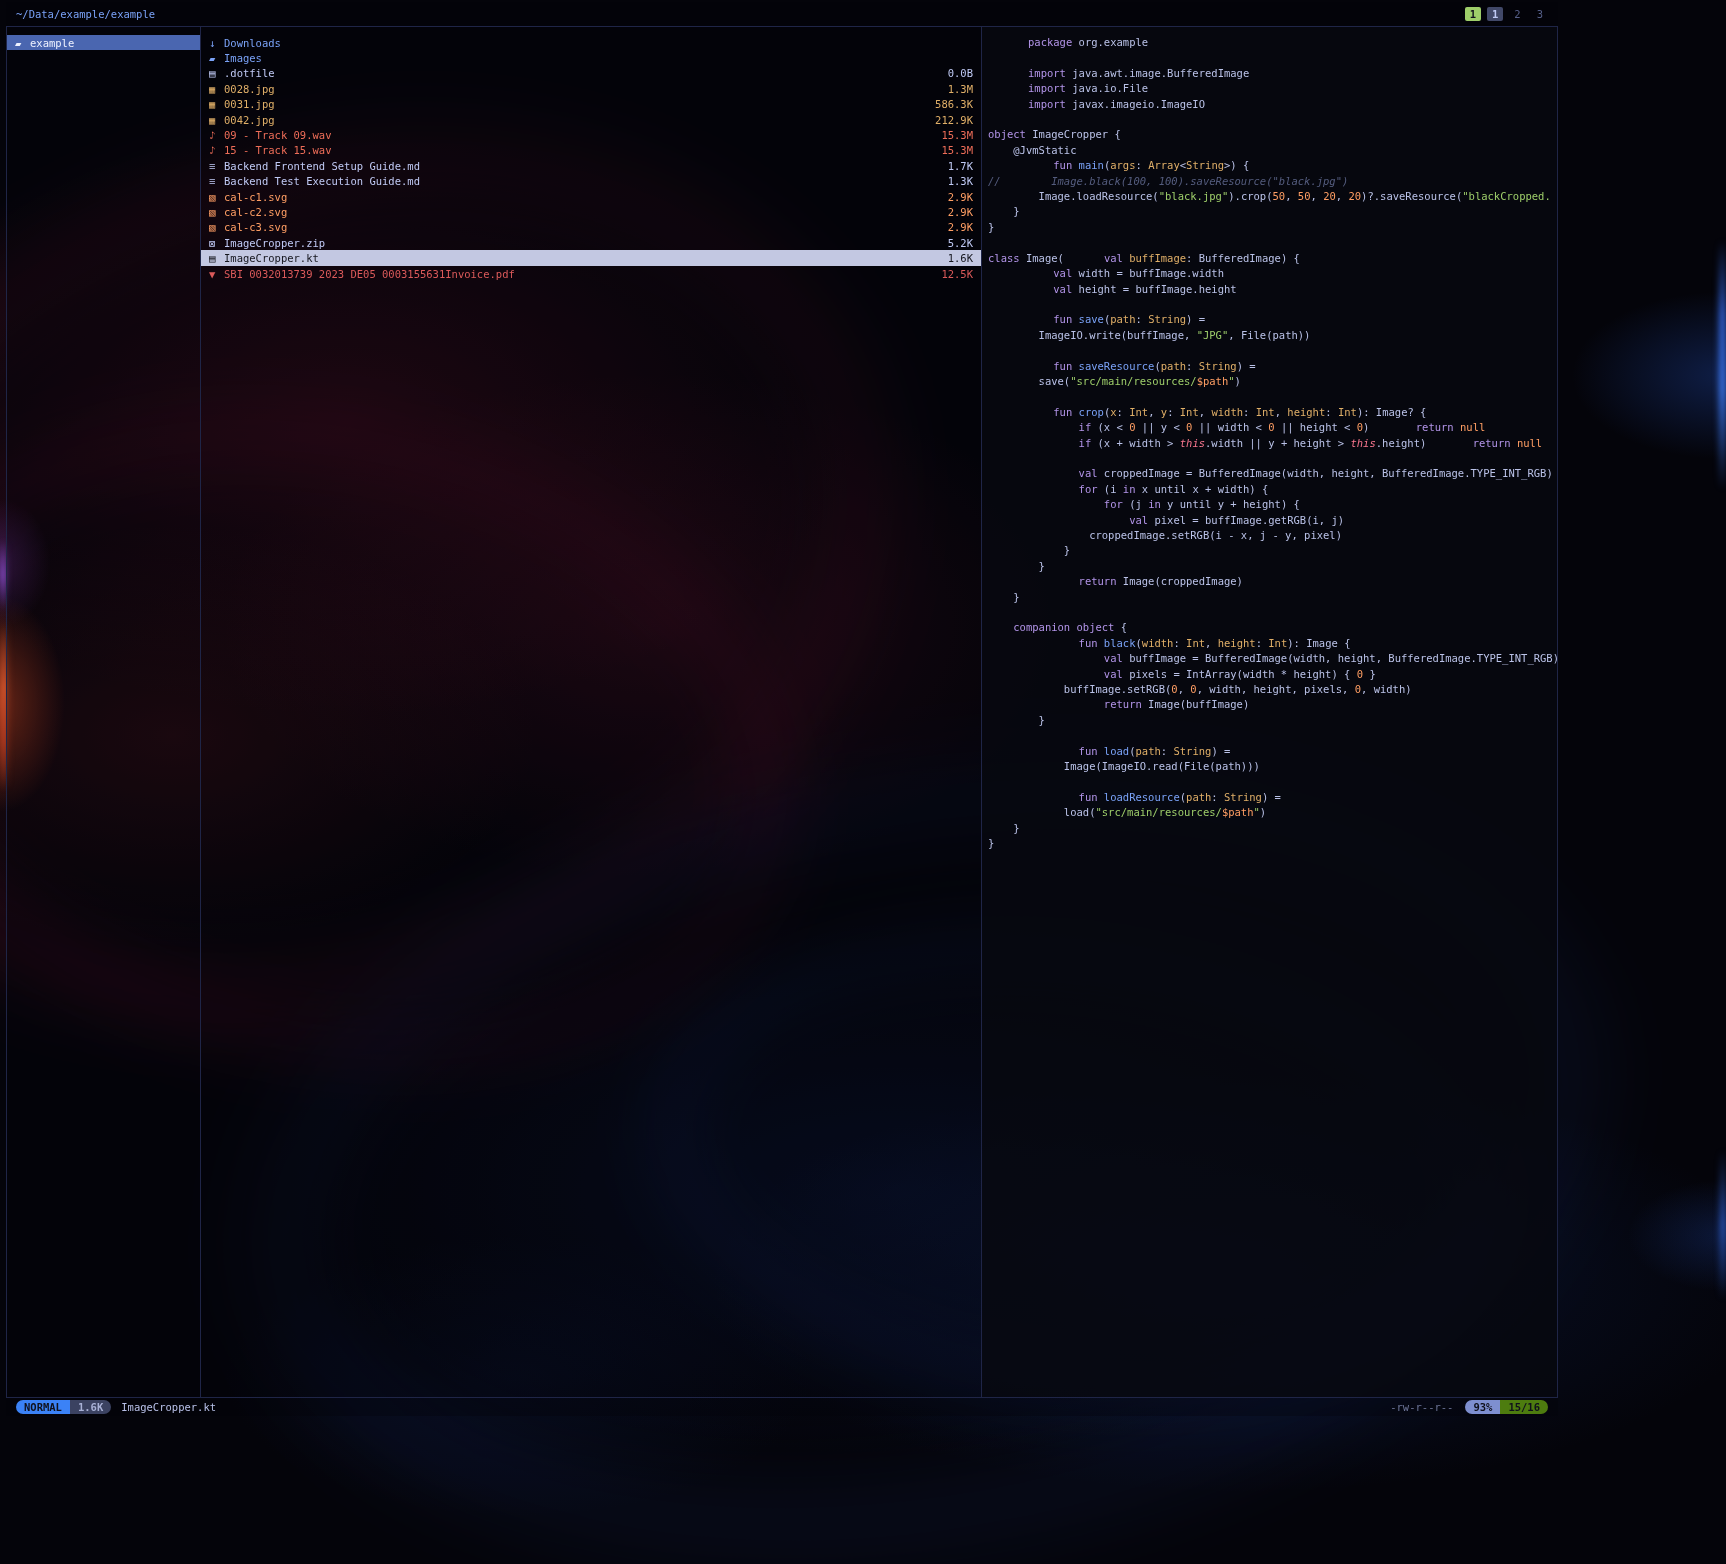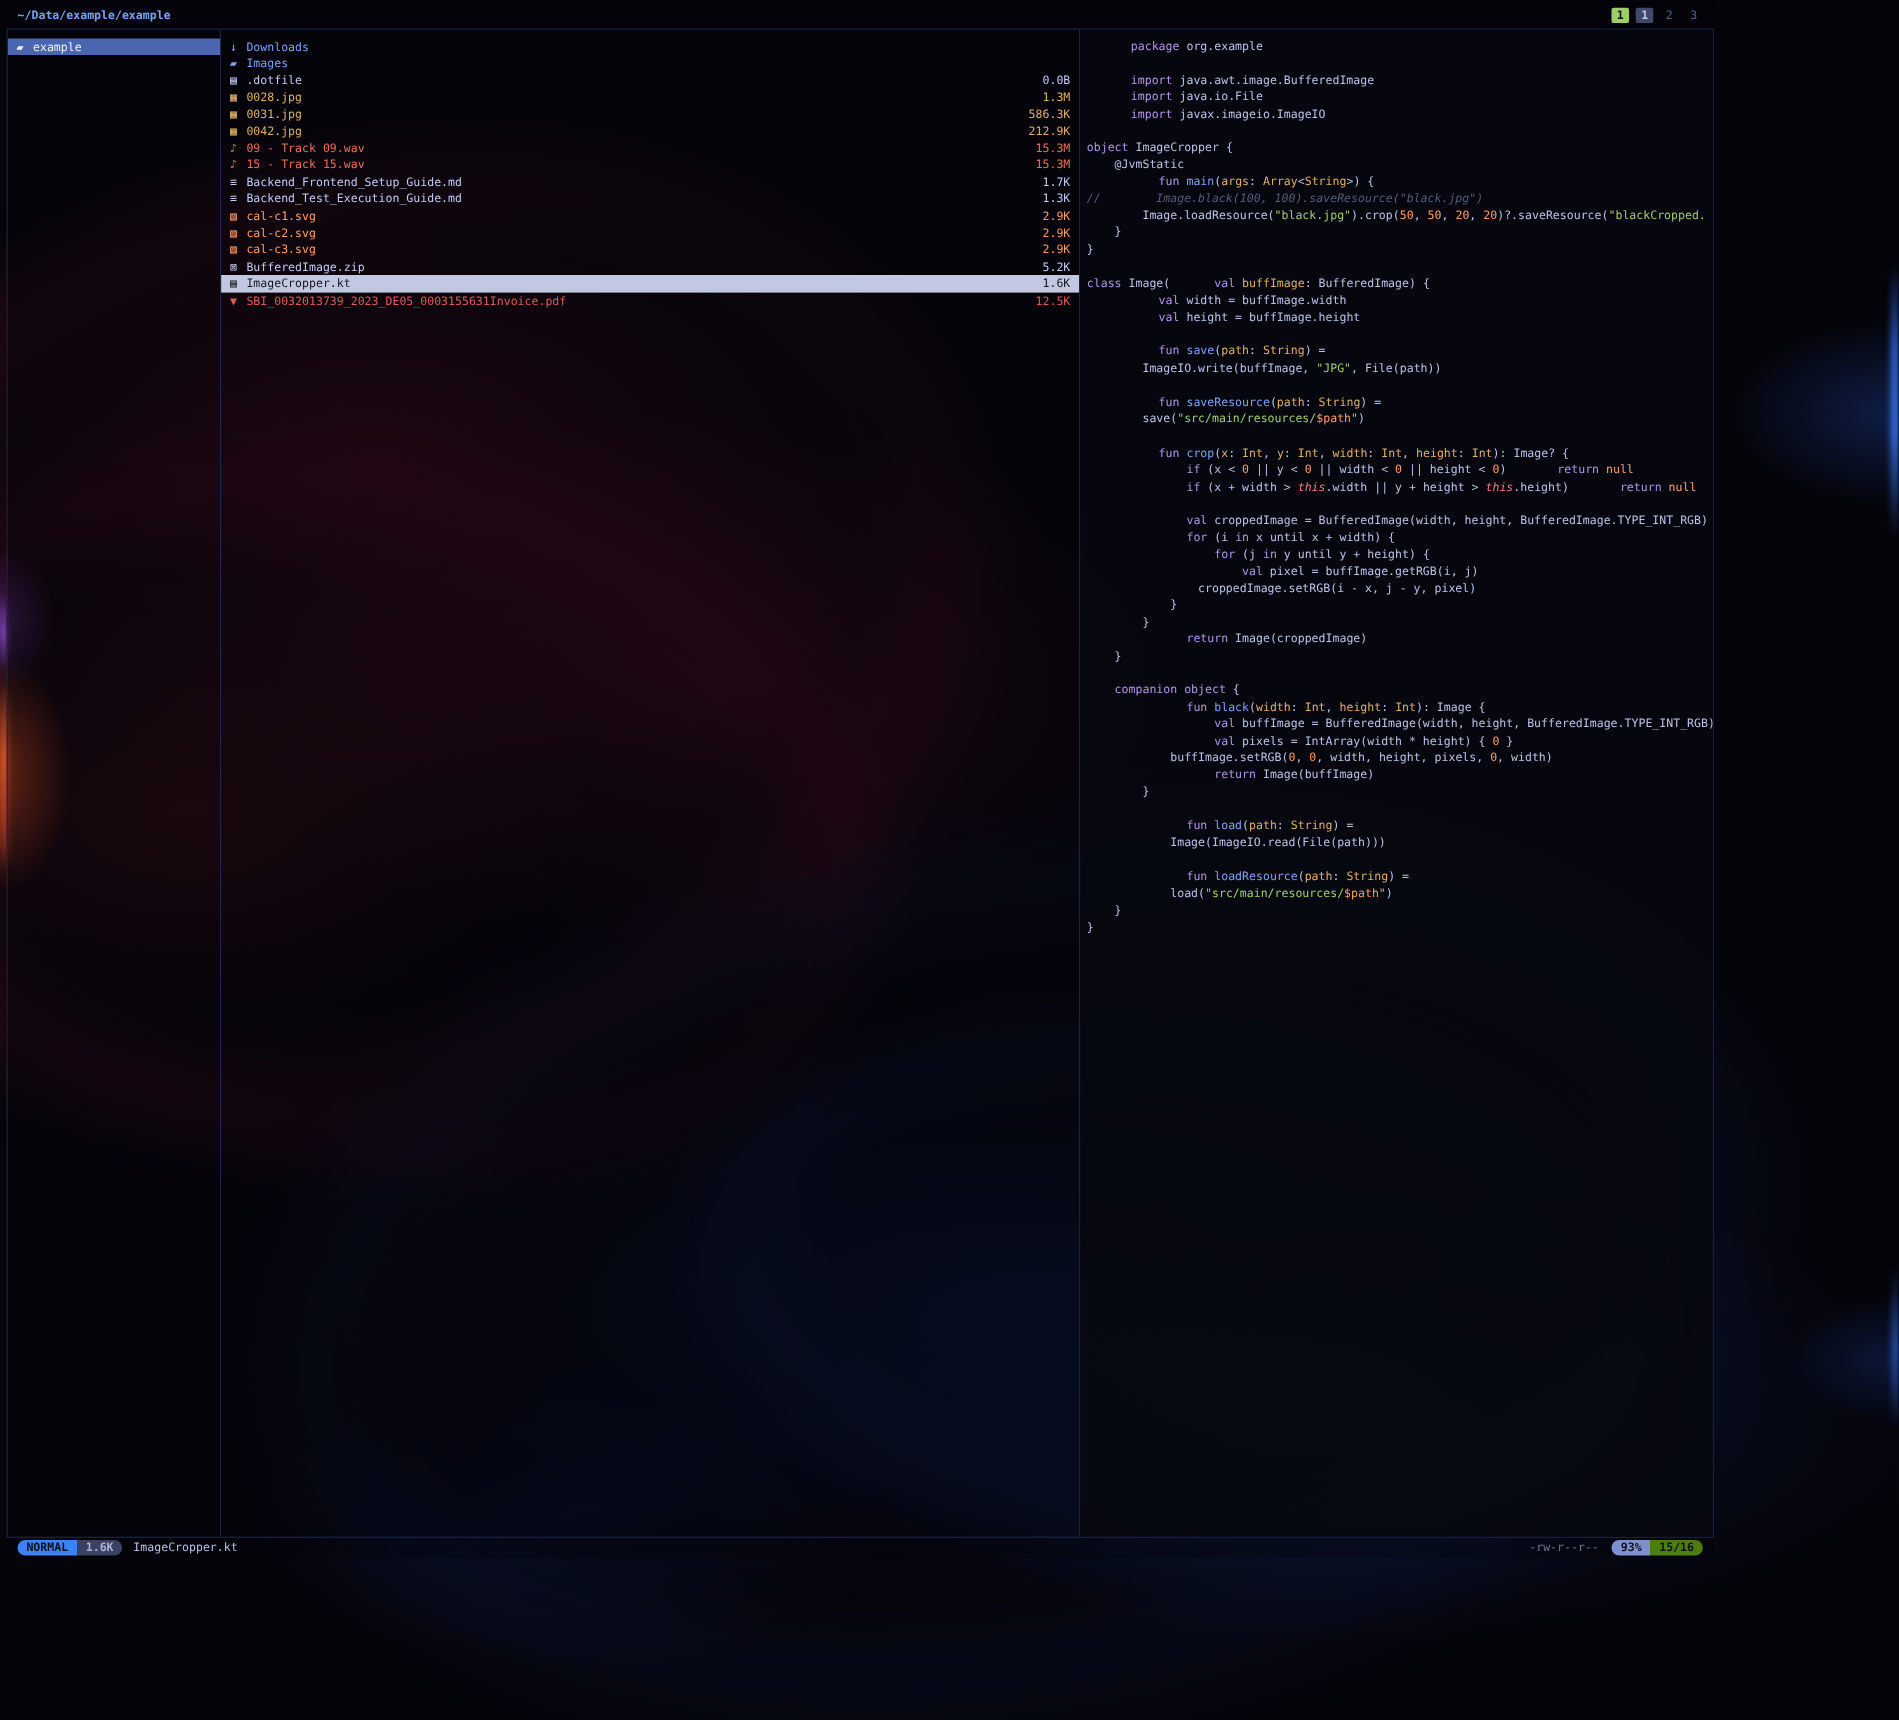--- a/index.html
+++ b/index.html
@@ -29,21 +29,21 @@
   .st1 { right:0; top:240px;  width:7px; height:250px; background:linear-gradient(to bottom, transparent, #2f5fd0 30%, #3a74e8 60%, transparent); }
   .st2 { right:0; top:1150px; width:6px; height:150px; background:linear-gradient(to bottom, transparent, #2a55b8, transparent); }
   .st3 { left:0;  top:620px;  width:8px; height:170px; background:linear-gradient(to bottom, transparent, #d4552c 40%, #b33b20 70%, transparent); }
   .st4 { left:0;  top:540px;  width:6px; height:70px;  background:linear-gradient(to bottom, transparent, #8a4fd0, transparent); }
 
   
   .terminal { position:absolute; left:6px; top:2px; width:1552px; height:1414px;
     background:rgba(3,4,8,0.32); color:#c0caf5; font-size:10.5px; }
 
   .topbar { height:24px; display:flex; justify-content:space-between; align-items:center; padding:0 10px; }
-  .path { color:#7aa2f7;font-weight:bold; }
+  .path { color:#7aa2f7; }
   .tabs { display:flex; gap:6px; }
   .tab { padding:0 5px; border-radius:2px; line-height:14px; }
   .tab-green { background:#9ece6a; color:#10111c; font-weight:bold; }
   .tab-grey  { background:#414868; color:#c0caf5; font-weight:bold; }
   .tab-plain { color:#565f89; }
 
   .panes { display:flex; height:1372px; border:1px solid #1f2547; }
   .pane  { height:100%; overflow:hidden; }
   .pleft { width:194px; border-right:1px solid #1f2547; padding-top:8px; }
   .pmid  { width:781px; border-right:1px solid #1f2547; padding-top:8px; }
@@ -186,21 +186,21 @@
             <span class="fname">cal-c2.svg</span>
             <span class="fsize">2.9K</span>
           </div>
           <div class="frow c-svg">
             <span class="ficon">▧</span>
             <span class="fname">cal-c3.svg</span>
             <span class="fsize">2.9K</span>
           </div>
           <div class="frow c-plain">
             <span class="ficon">⊠</span>
-            <span class="fname">BufferedImage.zip</span>
+            <span class="fname">ImageCropper.zip</span>
             <span class="fsize">5.2K</span>
           </div>
           <div class="frow c-plain sel">
             <span class="ficon">▤</span>
             <span class="fname">ImageCropper.kt</span>
             <span class="fsize">1.6K</span>
           </div>
           <div class="frow c-pdf">
             <span class="ficon">▼</span>
             <span class="fname">SBI_0032013739_2023_DE05_0003155631Invoice.pdf</span>

